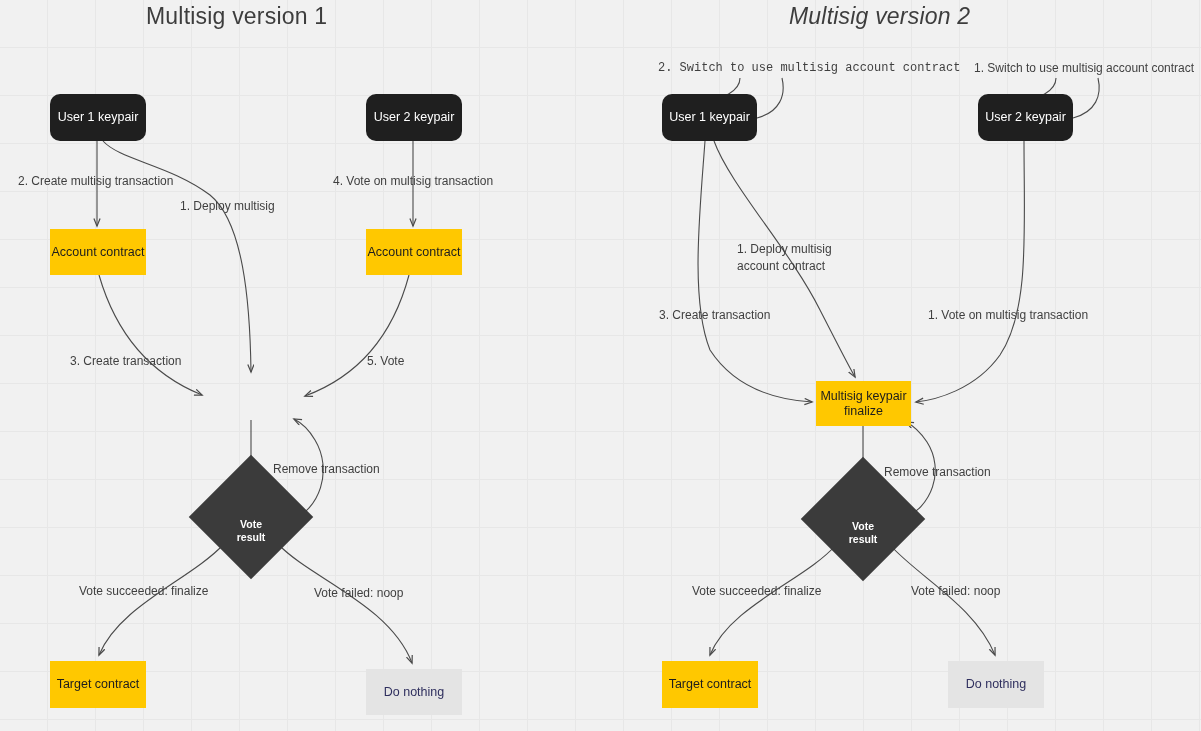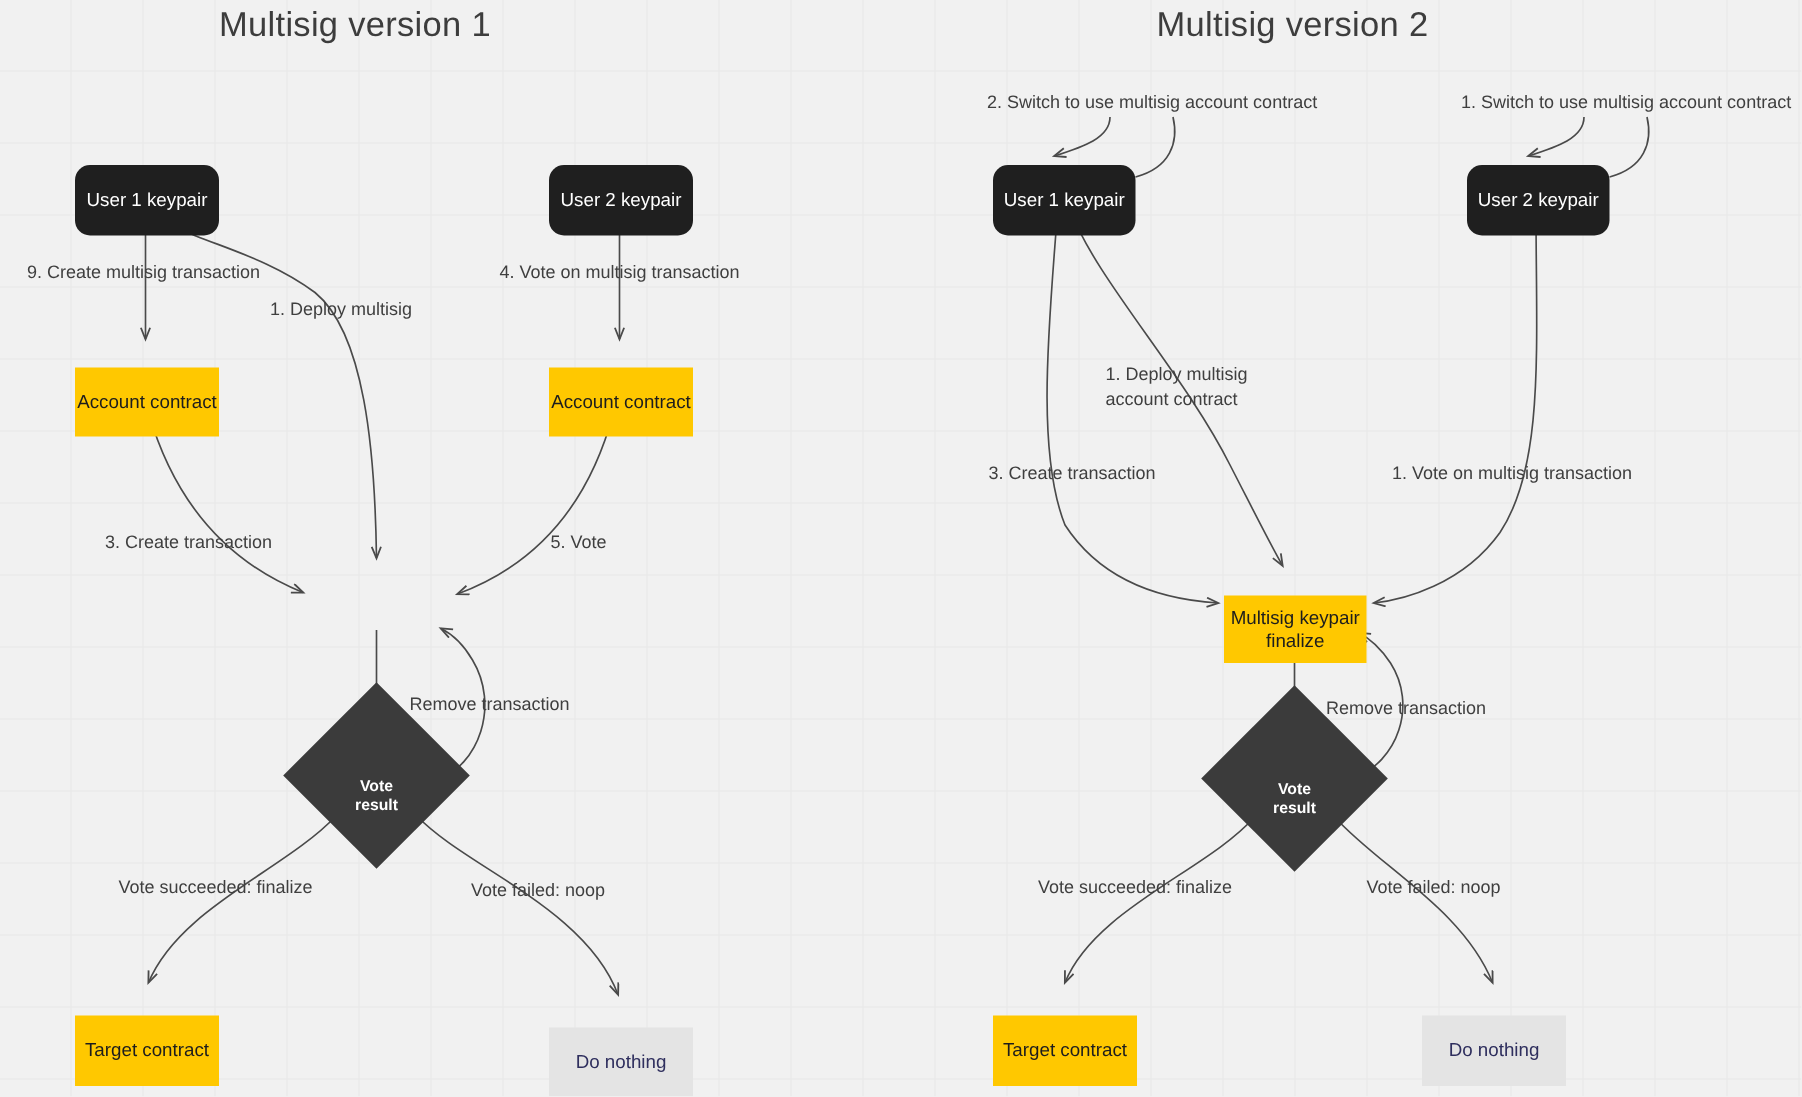--- a/index.html
+++ b/index.html
@@ -41,21 +41,20 @@
     letter-spacing: 0.2px;
   }
   .node {
     position: absolute;
     box-sizing: border-box;
     display: flex;
     align-items: center;
     justify-content: center;
     text-align: center;
     line-height: 1.2;
-    margin-top: 16px;
   }
   .node-dark {
     background: #1f1f1f;
     color: #ffffff;
     border-radius: 10px;
     font-size: 12.5px;
   }
   .node-yellow {
     background: #ffc800;
     color: #1d1d1d;
@@ -143,38 +142,38 @@
     <path d="M863,426 C863,450 863,465 863,474" marker-end="url(#ah)"></path>
 
     <path d="M902,519 C932,508 945,470 927,442 C919,430 912,425 906,422" marker-end="url(#ah)"></path>
 
     <path d="M836,545 C805,580 730,606 710,655" marker-end="url(#ah)"></path>
 
     <path d="M890,545 C920,578 975,606 995,655" marker-end="url(#ah)"></path>
   </svg>
 
   <div class="title" style="left:146px; top:3px;">Multisig version 1</div>
-  <div class="title" style="left:771px; top:3px;">Multisig version 2</div>
+  <div class="title" style="left:789px; top:3px;font-style:italic;">Multisig version 2</div>
 
   <div class="node node-dark" style="left:50px; top:94px; width:96px; height:47px;">User 1 keypair</div>
   <div class="node node-dark" style="left:366px; top:94px; width:96px; height:47px;">User 2 keypair</div>
 
   <div class="node node-yellow" style="left:50px; top:229px; width:96px; height:46px;">Account contract</div>
   <div class="node node-yellow" style="left:366px; top:229px; width:96px; height:46px;">Account contract</div>
 
 
   <div class="diamond" style="left:207px; top:473px; width:88px; height:88px;">
     <span class="shape"></span>
     <span class="dlabel"><span>Vote</span><br><span>result</span></span>
   </div>
 
   <div class="node node-yellow" style="left:50px; top:661px; width:96px; height:47px;">Target contract</div>
   <div class="node node-grey" style="left:366px; top:669px; width:96px; height:46px;">Do nothing</div>
 
-  <div class="elabel" style="left:18px; top:173px;">9. Create multisig transaction</div>
+  <div class="elabel" style="left:18px; top:173px;">2. Create multisig transaction</div>
   <div class="elabel" style="left:180px; top:198px;">1. Deploy multisig</div>
   <div class="elabel" style="left:333px; top:173px;">4. Vote on multisig transaction</div>
   <div class="elabel" style="left:70px; top:353px;">3. Create transaction</div>
   <div class="elabel" style="left:367px; top:353px;">5. Vote</div>
   <div class="elabel" style="left:273px; top:461px;">Remove transaction</div>
   <div class="elabel" style="left:79px; top:583px;">Vote succeeded: finalize</div>
   <div class="elabel" style="left:314px; top:585px;">Vote failed: noop</div>
 
   <div class="node node-dark" style="left:662px; top:94px; width:95px; height:47px;">User 1 keypair</div>
   <div class="node node-dark" style="left:978px; top:94px; width:95px; height:47px;">User 2 keypair</div>
@@ -184,21 +183,21 @@
   </div>
 
   <div class="diamond" style="left:819px; top:475px; width:88px; height:88px;">
     <span class="shape"></span>
     <span class="dlabel"><span>Vote</span><br><span>result</span></span>
   </div>
 
   <div class="node node-yellow" style="left:662px; top:661px; width:96px; height:47px;">Target contract</div>
   <div class="node node-grey" style="left:948px; top:661px; width:96px; height:47px;">Do nothing</div>
 
-  <div class="elabel" style="left:658px; top:60px;">2. Switch to use multisig account contract</div>
+  <div class="elabel" style="left:658px; top:60px;font-family:Liberation Mono, monospace;">2. Switch to use multisig account contract</div>
   <div class="elabel" style="left:974px; top:60px;">1. Switch to use multisig account contract</div>
   <div class="elabel" style="left:737px; top:241px;"><span>1. Deploy multisig</span><br><span>account contract</span></div>
   <div class="elabel" style="left:659px; top:307px;">3. Create transaction</div>
   <div class="elabel" style="left:928px; top:307px;">1. Vote on multisig transaction</div>
   <div class="elabel" style="left:884px; top:464px;">Remove transaction</div>
   <div class="elabel" style="left:692px; top:583px;">Vote succeeded: finalize</div>
   <div class="elabel" style="left:911px; top:583px;">Vote failed: noop</div>
 
 </div>
 

